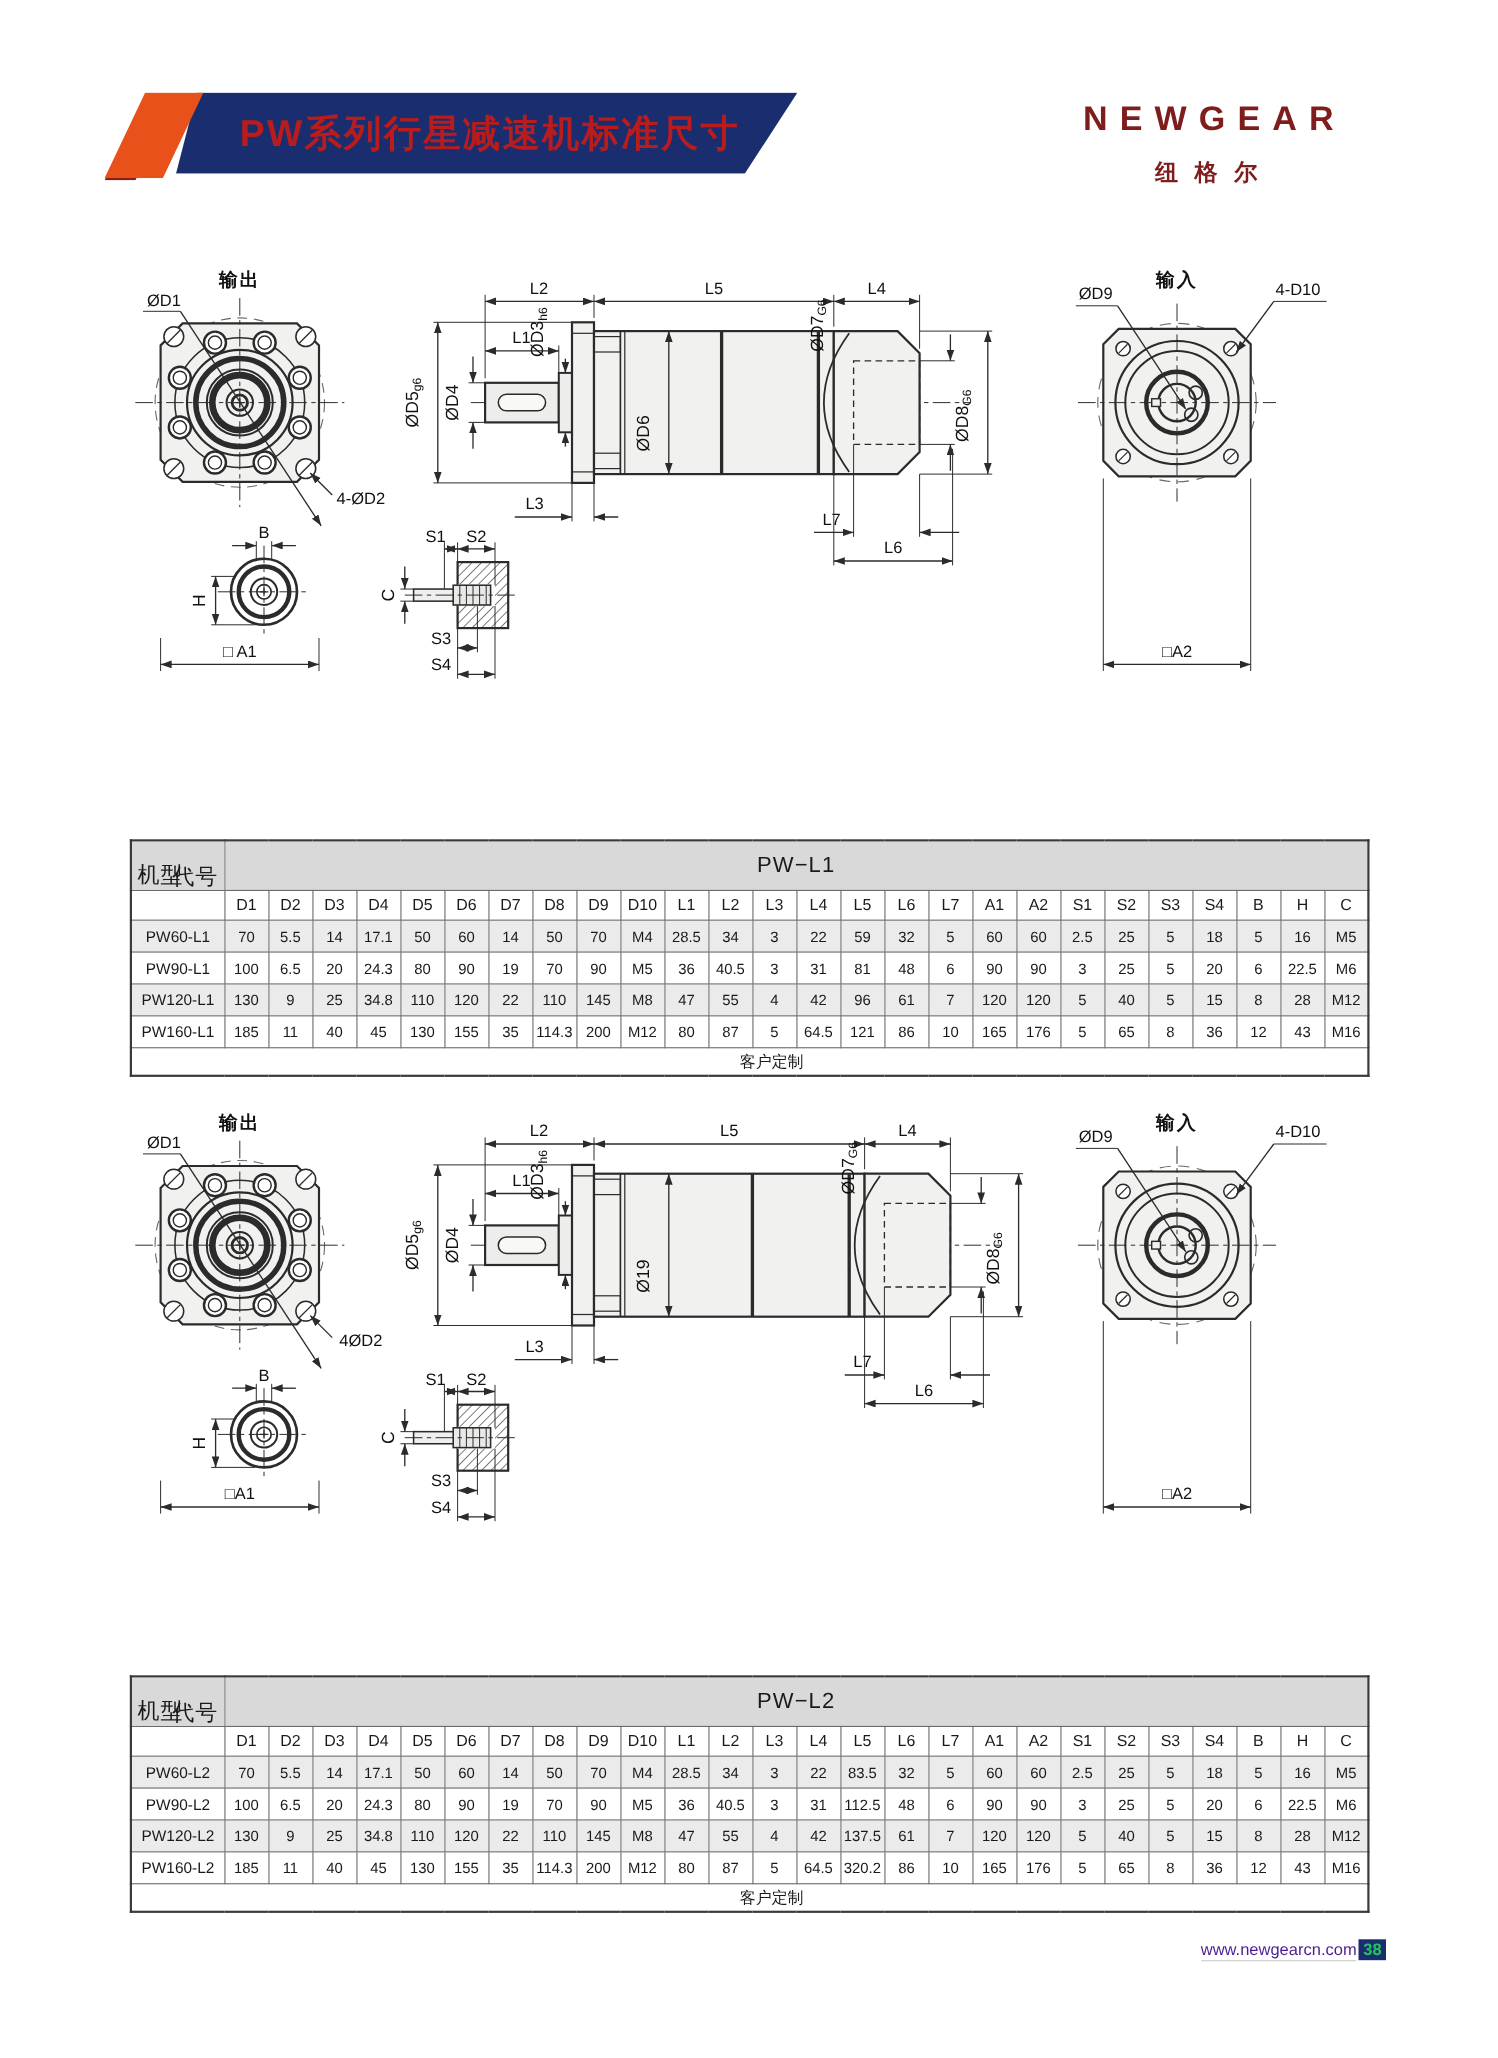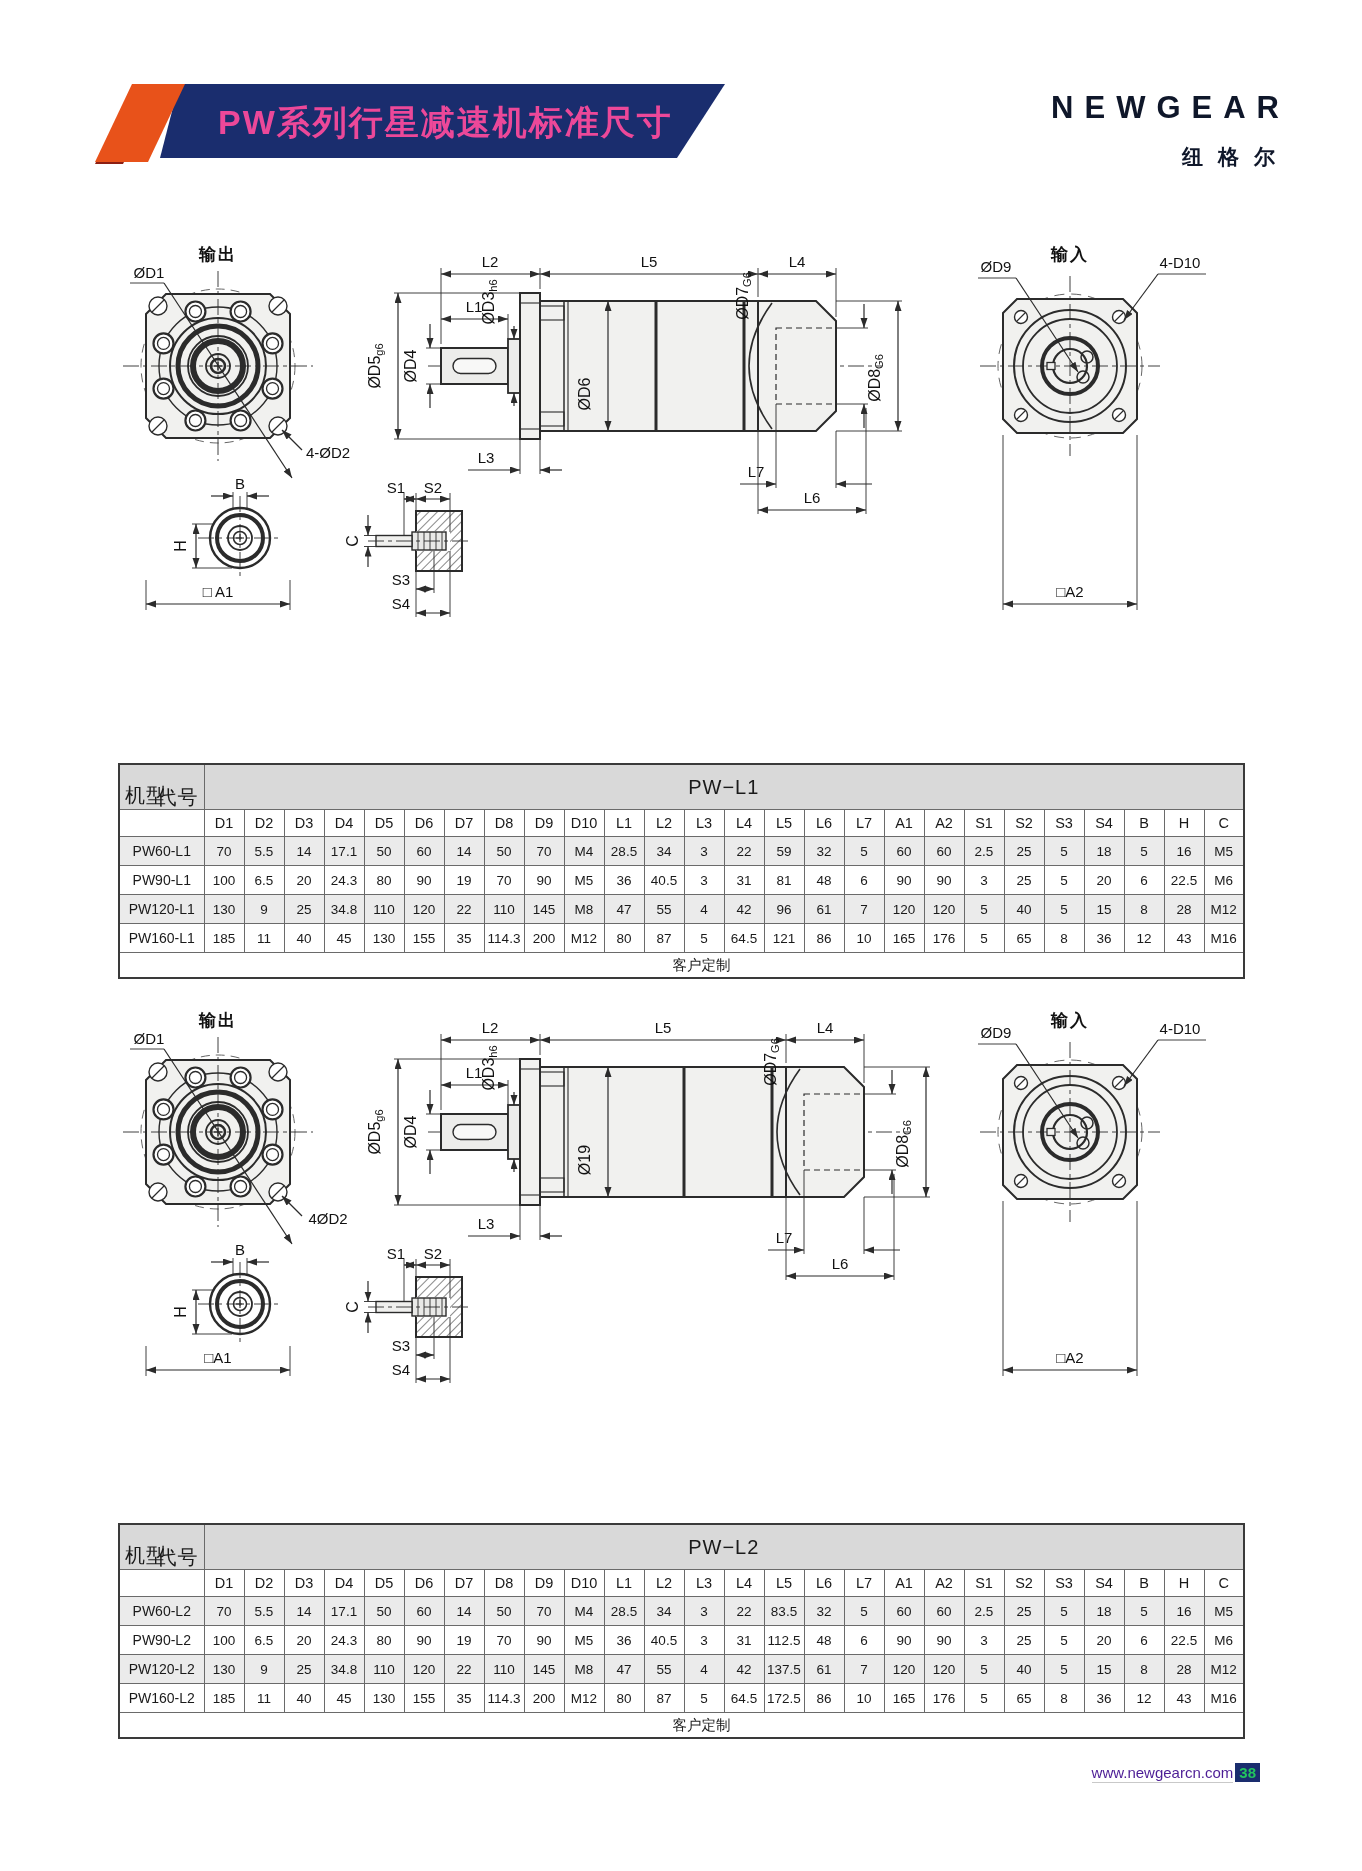--- a/index.html
+++ b/index.html
@@ -7,22 +7,22 @@
         font-family:"Liberation Sans","DejaVu Sans",sans-serif;color:#1a1a1a;}
 
   
   .banner-navy{position:absolute;left:160px;top:84px;width:565px;height:74px;background:#1a2d6e;
     clip-path:polygon(19px 0,565px 0,517px 74px,0 74px);}
   .banner-orange{position:absolute;left:95px;top:84px;width:92px;height:78px;background:#e8521a;
     clip-path:polygon(37px 0,90px 0,53px 78px,0 78px);}
   .banner-shadow{position:absolute;left:95px;top:148px;width:70px;height:16px;background:#8c1f13;
     clip-path:polygon(8px 0,36px 0,28px 16px,0 16px);}
   .banner-title{position:absolute;left:160px;top:84px;width:540px;height:74px;line-height:76px;
-    padding-left:58px;color:#ec4899;font-size:34px;font-weight:bold;letter-spacing:2px;white-space:nowrap;}
-  .logo{position:absolute;left:970px;top:90px;width:320px;text-align:right;color:#0f172a;}
+    padding-left:58px;color:#b91c1c;font-size:34px;font-weight:bold;letter-spacing:2px;white-space:nowrap;}
+  .logo{position:absolute;left:944px;top:90px;width:320px;text-align:center;color:#7f1d1d;}
   .logo-en{font-size:31px;font-weight:800;letter-spacing:11px;white-space:nowrap;}
   .logo-cn{font-size:21px;font-weight:bold;letter-spacing:15px;margin-top:17px;white-space:nowrap;}
 
   
   .drawing{position:absolute;left:116px;width:1130px;height:418px;}
   #drawing1{top:226px;}
   #drawing2{top:992px;}
   svg .dt{font:15px "Liberation Sans","DejaVu Sans",sans-serif;fill:#111;}
   svg .dts{font:11px "Liberation Sans","DejaVu Sans",sans-serif;fill:#111;}
   svg .vt{font:16px "Liberation Sans","DejaVu Sans",sans-serif;fill:#111;}
@@ -841,21 +841,21 @@
           <td>130</td>
           <td>155</td>
           <td>35</td>
           <td>114.3</td>
           <td>200</td>
           <td>M12</td>
           <td>80</td>
           <td>87</td>
           <td>5</td>
           <td>64.5</td>
-          <td>172.5</td>
+          <td>320.2</td>
           <td>86</td>
           <td>10</td>
           <td>165</td>
           <td>176</td>
           <td>5</td>
           <td>65</td>
           <td>8</td>
           <td>36</td>
           <td>12</td>
           <td>43</td>

